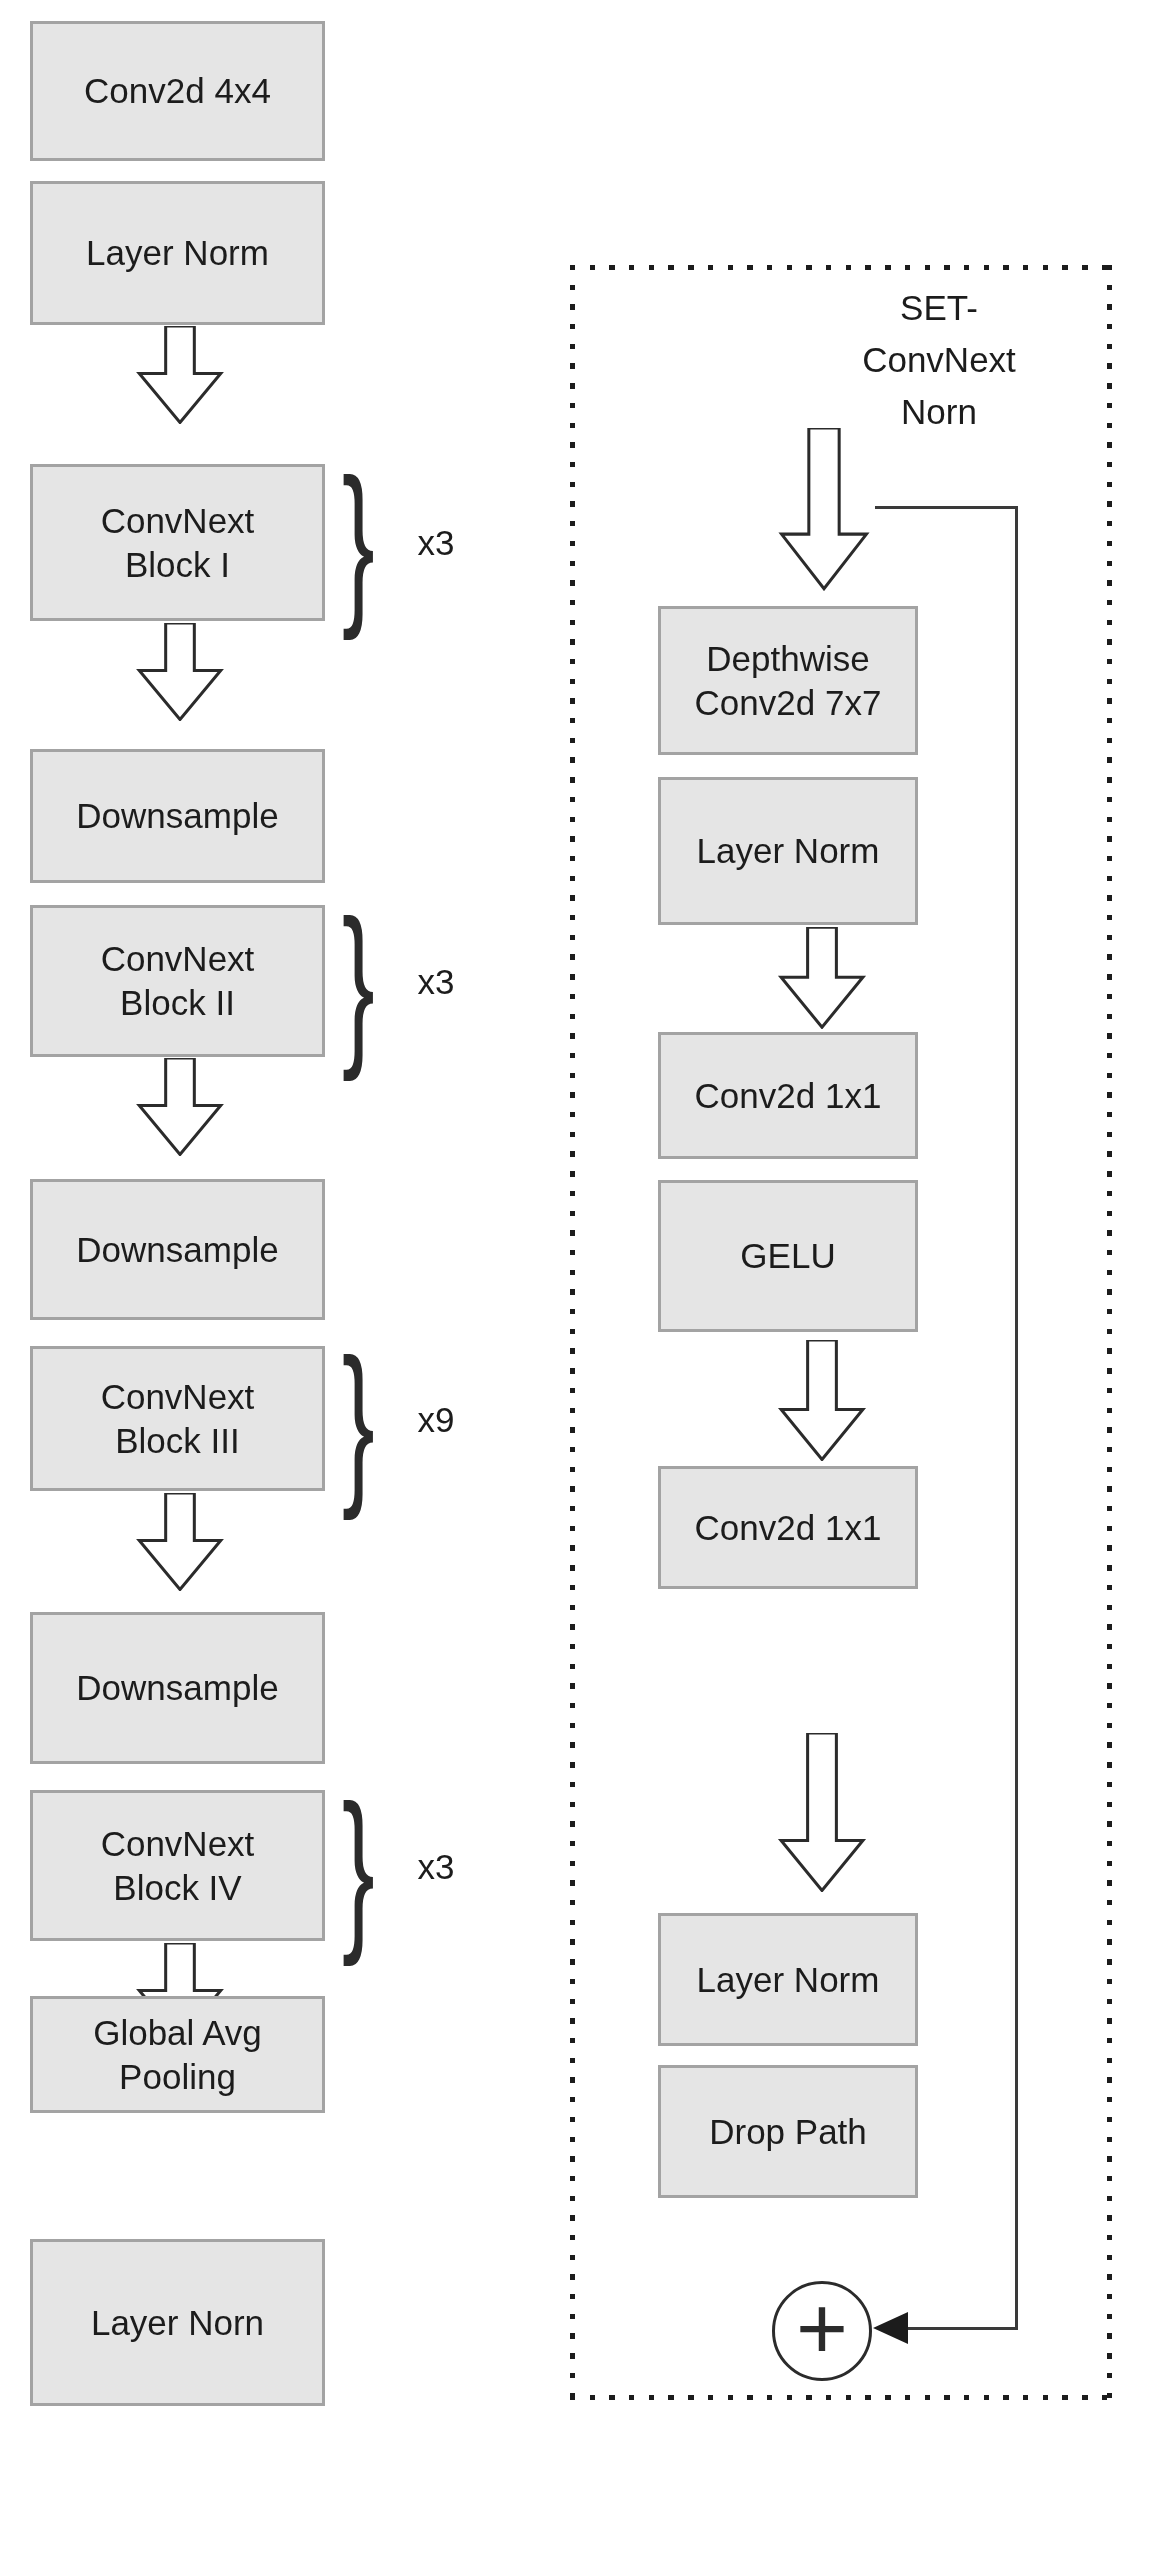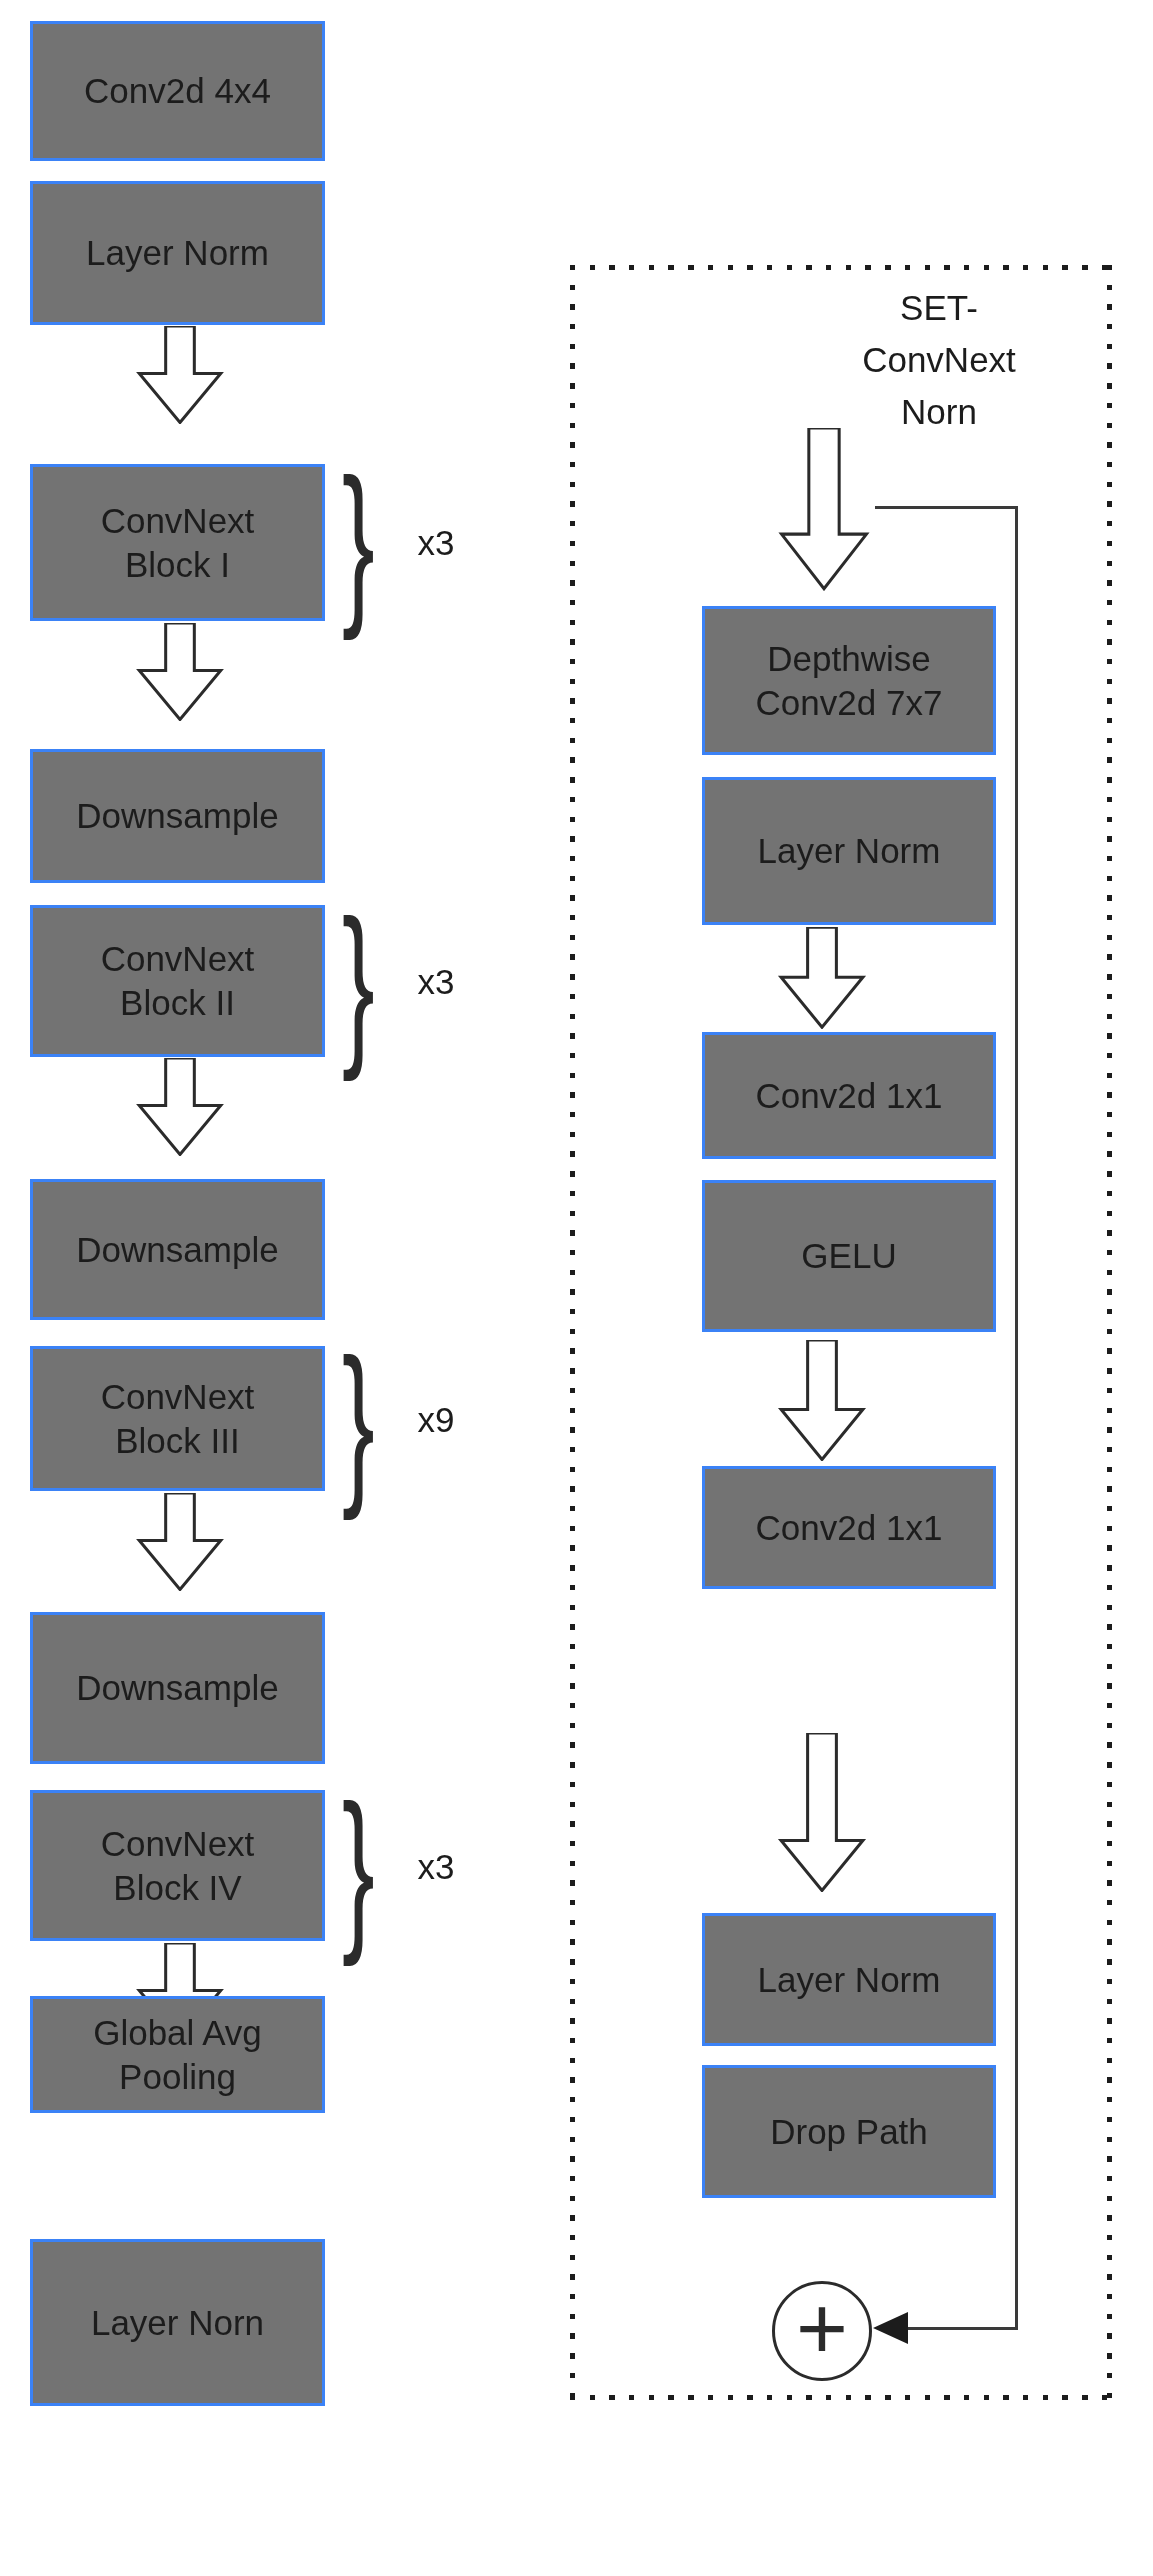--- a/index.html
+++ b/index.html
@@ -2,26 +2,26 @@
 <html style="font-size:12px"><head>
 <meta charset="utf-8">
 <style>
   html,body{margin:0;padding:0;background:#ffffff;}
   #canvas{
     position:relative;width:1154px;height:2576px;background:#ffffff;
     font-family:"Liberation Sans", sans-serif;color:#1c1c1c;overflow:hidden;
   }
   .box{
     position:absolute;left:30px;width:295px;
-    border:3px solid #3b82f6;background:#737373;
+    border:3px solid #a3a3a3;background:#e5e5e5;
     display:flex;align-items:center;justify-content:center;
     text-align:center;box-sizing:border-box;
   }
   .box span{white-space:pre-line;font-size:35px;line-height:1.25;color:#1c1c1c;}
-  .rbox{left:702px;width:294px;}
+  .rbox{left:658px;width:260px;}
   .arrow{position:absolute;}
   .brace{
     position:absolute;left:342px;width:53px;overflow:visible;
     font-size:178px;line-height:178px;color:#2b2b2b;
     transform:scaleX(0.55);transform-origin:left center;
   }
   .repeat-label{
     position:absolute;left:402px;width:68px;text-align:center;
     font-size:35px;color:#1c1c1c;
   }

